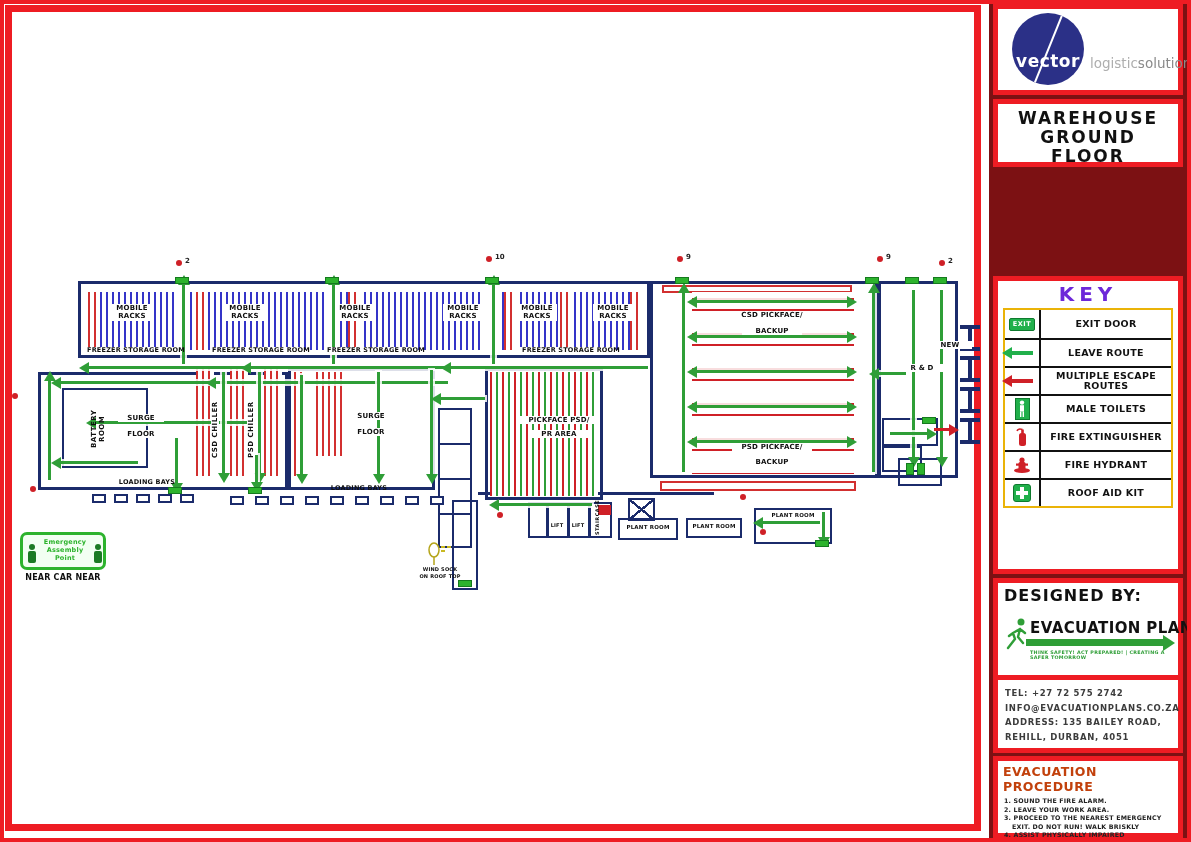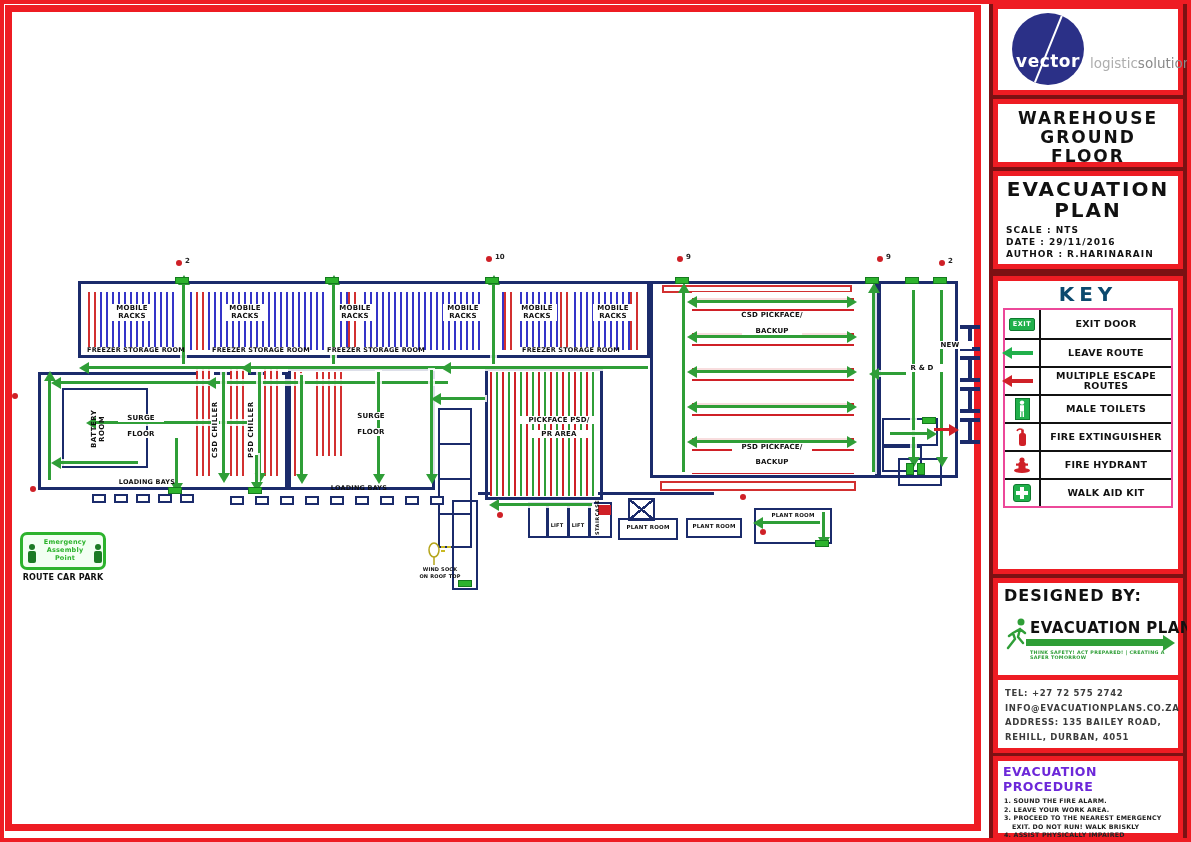--- a/index.html
+++ b/index.html
@@ -71,22 +71,22 @@
   .location-note{position:absolute;left:148px;top:795px;font-size:27px;font-weight:900;letter-spacing:1.5px;color:#101010;white-space:nowrap}
   
   .logo-circle{position:absolute;left:14px;top:4px;width:72px;height:72px;border-radius:50%;background:#2b3087;overflow:hidden}
   .logo-circle .slash{position:absolute;left:34px;top:-8px;width:2px;height:95px;background:#fff;transform:rotate(22deg)}
   .logo-circle .vtxt{position:absolute;left:0;right:0;top:38px;text-align:center;color:#fff;font-size:17px;font-weight:bold;letter-spacing:.5px}
   .logo-tag{position:absolute;left:92px;top:46px;font-size:13.5px}
   .tag-light{color:#aeaeae}.tag-dark{color:#8a8a8a}
   .ware{padding-top:5px;text-align:center;font-size:17px;font-weight:900;letter-spacing:2px;line-height:19px;color:#111}
   .evac-title{text-align:center;font-size:20px;font-weight:900;letter-spacing:2px;line-height:21px;color:#111;padding-top:3px}
   .evac-meta{font-size:9px;font-weight:bold;letter-spacing:1px;color:#111;padding:3px 0 0 8px;line-height:12px}
-  .key-title{text-align:center;font-size:20px;font-weight:900;letter-spacing:5px;color:#0c4a6e;padding:1px 0 2px}
-  .key-grid{margin:0 5px;border:2px solid #ec4899}
+  .key-title{text-align:center;font-size:20px;font-weight:900;letter-spacing:5px;color:#6d28d9;padding:1px 0 2px}
+  .key-grid{margin:0 5px;border:2px solid #eab308}
   .key-row{display:flex;border-top:2px solid #111;height:28px;align-items:stretch}
   .key-row:first-child{border-top:none}
   .key-ic{width:36px;border-right:2px solid #111;display:flex;align-items:center;justify-content:center}
   .key-lb{flex:1;display:flex;align-items:center;justify-content:center;text-align:center;
     font-size:9.5px;font-weight:900;letter-spacing:.3px;line-height:10.5px;color:#111;padding:0 2px}
   .ic-exit{width:26px;height:13px;background:var(--kgreen);border:1px solid #0e7a2e;border-radius:2px;
     color:#fff;font-size:6.5px;font-weight:bold;text-align:center;line-height:11px;letter-spacing:.5px}
   .ic-arrow{position:relative;width:22px;height:4px}
   .ic-arrow.g{background:var(--kgreen)}.ic-arrow.r{background:var(--kred)}
   .ic-arrow::before{content:"";position:absolute;left:-9px;top:50%;transform:translateY(-50%);
@@ -100,21 +100,21 @@
     linear-gradient(#fff,#fff) center/4px 12px no-repeat,
     linear-gradient(#fff,#fff) center/12px 4px no-repeat,var(--kgreen);border:1px solid #0e7a2e}
   .designed-h{font-size:16px;font-weight:900;letter-spacing:1px;color:#111;padding:3px 0 2px 6px}
   .ep-logo{position:relative;height:58px;margin:2px 4px 0}
   .ep-text{position:absolute;left:28px;top:10px;font-size:15px;font-weight:900;letter-spacing:.4px;color:#111;white-space:nowrap}
   .ep-arrow{position:absolute;left:24px;top:30px;width:138px;height:7px;background:var(--green)}
   .ep-arrow::after{content:"";position:absolute;right:-11px;top:50%;transform:translateY(-50%);
     border-top:8px solid transparent;border-bottom:8px solid transparent;border-left:12px solid var(--green)}
   .ep-tag{position:absolute;left:28px;top:41px;font-size:4.8px;font-weight:bold;color:var(--green);letter-spacing:.3px}
   .contact{font-size:8.5px;font-weight:bold;letter-spacing:.7px;color:#3c3c3c;line-height:14.5px;padding:6px 0 0 7px}
-  .proc-title{font-size:12.5px;font-weight:900;letter-spacing:.5px;color:#6d28d9;padding:3px 0 3px 5px}
+  .proc-title{font-size:12.5px;font-weight:900;letter-spacing:.5px;color:#c2410c;padding:3px 0 3px 5px}
   .proc-steps{padding:0 4px 0 6px;font-size:6.3px;font-weight:bold;color:#222;line-height:8.5px;letter-spacing:.2px}
   .step{padding-left:8px;text-indent:-8px}
 </style>
 </head>
 <body>
 
 <div class="left-panel"></div>
 
 <div class="abs" style="left:0;top:0;width:1191px;height:842px">
 
@@ -291,47 +291,40 @@
     <path d="M15 5 h4 M21 5 h4 M15 9 h4" stroke="#c9b922" stroke-width="2" fill="none"></path>
   </svg>
   <div class="lbl f4" style="left:410px;top:566px;width:60px">WIND SOCK</div>
   <div class="lbl f4" style="left:410px;top:573px;width:60px">ON ROOF TOP</div>
 
   <div class="assembly" style="left:20px;top:532px;width:86px;height:38px">
     <div class="person" style="left:5px;top:9px"></div>
     <div class="person" style="left:71px;top:9px"></div>
     <div class="lbl f6" style="left:17px;top:4px;width:50px;color:#2db32d">Emergency Assembly Point</div>
   </div>
-  <div class="lbl" style="left:20px;top:573px;width:86px;font-size:8px;white-space:nowrap">ROUTE CAR PARK</div>
+  <div class="lbl" style="left:20px;top:573px;width:86px;font-size:8px;white-space:nowrap">NEAR CAR NEAR</div>
 
 </div>
 
 <div class="sidebar">
 
   <div class="spanel" style="top:4px;height:91px">
     <div class="logo-circle">
       <div class="slash"></div>
       <div class="vtxt">vector</div>
     </div>
     <div class="logo-tag"><span class="tag-light">logistic</span><span class="tag-dark">solutions</span></div>
   </div>
 
   <div class="spanel" style="top:99px;height:68px">
     <div class="ware">WAREHOUSE</div>
     <div class="ware" style="padding-top:0">GROUND</div>
     <div class="ware" style="padding-top:0">FLOOR</div>
   </div>
 
-  <div class="spanel" style="top:171px;height:98px">
-    <div class="evac-title">EVACUATION</div>
-    <div class="evac-title" style="padding-top:0">PLAN</div>
-    <div class="evac-meta">SCALE : NTS</div>
-    <div class="evac-meta" style="padding-top:0">DATE : 29/11/2016</div>
-    <div class="evac-meta" style="padding-top:0">AUTHOR : R.HARINARAIN</div>
-  </div>
 
   <div class="spanel" style="top:276px;height:298px">
     <div class="key-title">KEY</div>
     <div class="key-grid">
       <div class="key-row">
         <div class="key-ic">
             <div class="ic-exit">EXIT</div>
           </div>
         <div class="key-lb">EXIT DOOR</div>
       </div>
@@ -378,21 +371,21 @@
               <rect x="3" y="6.5" width="12" height="2.2" fill="#cf2027"></rect>
               <circle cx="9" cy="3" r="2.6" fill="#cf2027"></circle>
             </svg>
         </div>
         <div class="key-lb">FIRE HYDRANT</div>
       </div>
       <div class="key-row">
         <div class="key-ic">
             <div class="ic-firstaid"></div>
           </div>
-        <div class="key-lb">WALK AID KIT</div>
+        <div class="key-lb">ROOF AID KIT</div>
       </div>
     </div>
   </div>
 
   <div class="spanel" style="top:578px;height:113px">
     <div class="designed-h">DESIGNED BY:</div>
     <div class="ep-logo">
       <svg class="abs" style="left:2px;top:8px" width="26" height="34" viewBox="0 0 26 34">
         <circle cx="17" cy="5" r="3.5" fill="#2f9e37"></circle>
         <path d="M4 31 L11 22 L9 16 L16 12 L21 16 M16 12 L14 20 L19 26 M9 16 L5 19" stroke="#2f9e37" stroke-width="2.4" fill="none" stroke-linecap="round"></path>

